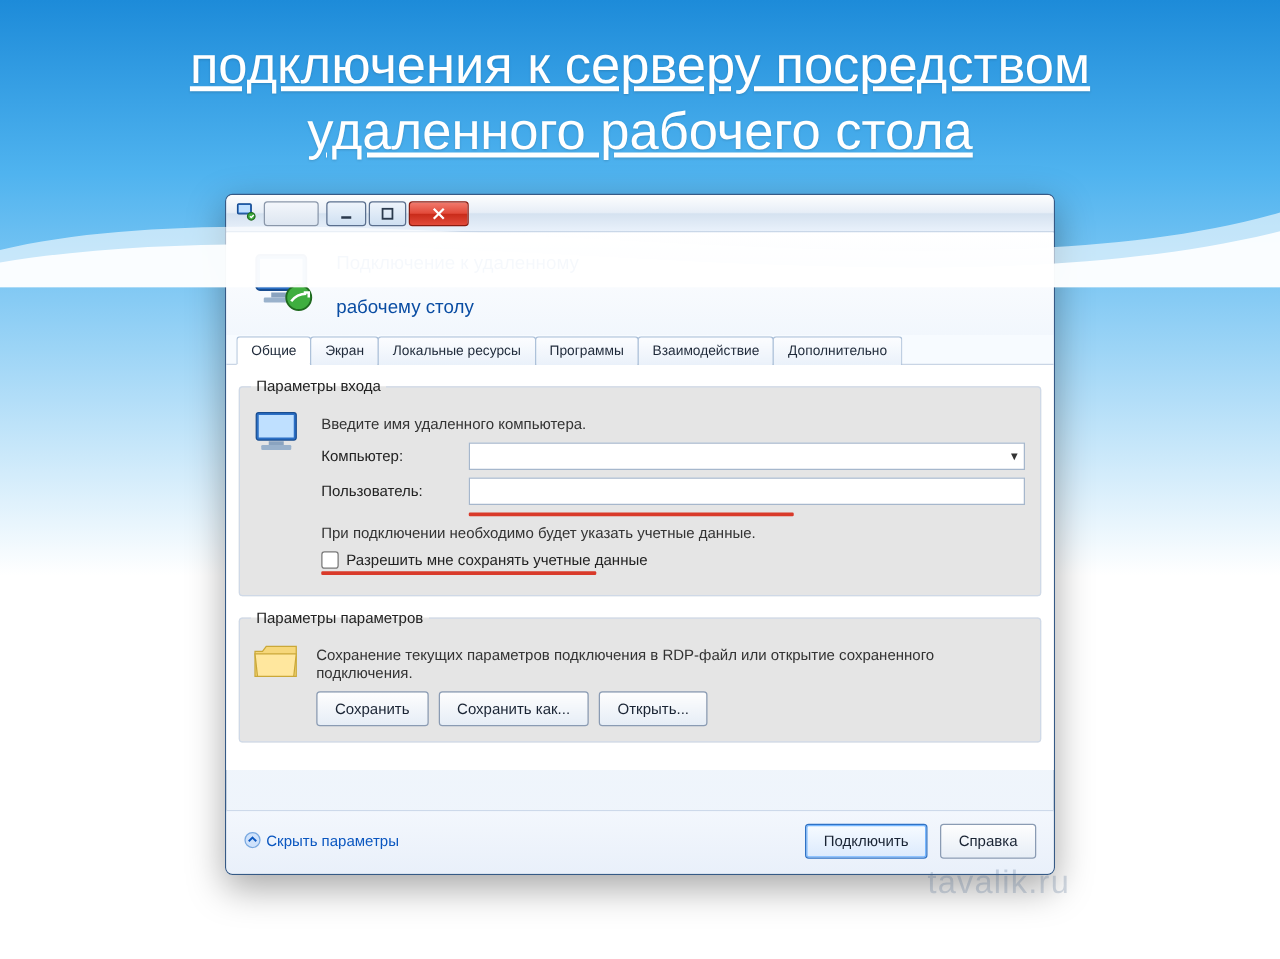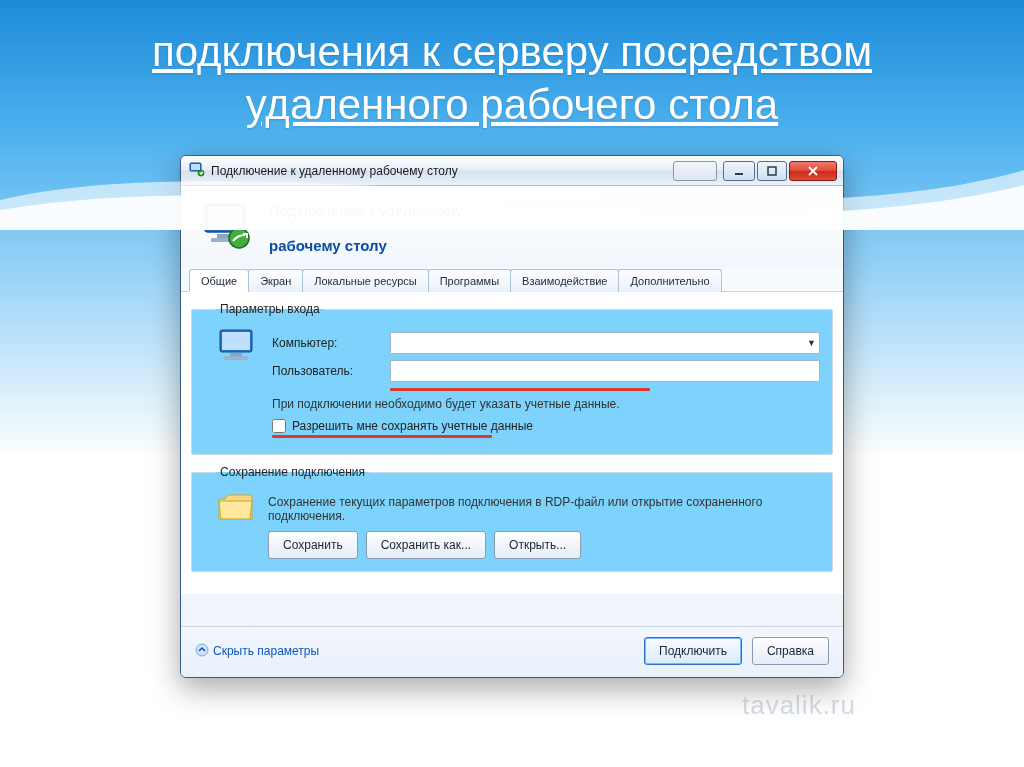--- a/index.html
+++ b/index.html
@@ -62,42 +62,42 @@
     width:44px;height:20px;border:1px solid #8a97aa;border-radius:3px;
     background:linear-gradient(180deg,#f3f6fb,#dde6f1);
   }
   .header-banner{
     display:flex; align-items:center; gap:14px;
     padding:14px 18px 12px 18px;
     background:linear-gradient(180deg,#ffffff 0%,#f2f7fd 100%);
   }
   .rdp-icon { width:56px; height:56px; flex:0 0 56px; }
   .header-text .line1{ color:#0a4da3; font-size:15px; }
-  .header-text .line2{ color:#0a4da3; font-size:15px; font-weight:700;margin-top:18px; }
+  .header-text .line2{ color:#0a4da3; font-size:15px; font-weight:400;margin-top:18px; }
   .tabs {
     display:flex; gap:0; padding:0 8px; border-bottom:1px solid #c9d5e5;
     background:#f7fbff;
   }
   .tab {
     padding:5px 11px 4px 11px; font-size:11px; color:#1f2a3a;
     border:1px solid #adc1d9; border-bottom:none; margin-right:-1px;
     background:linear-gradient(180deg,#fcfdff,#eaf1fa);
     position:relative; top:1px; cursor:pointer;
     border-radius:3px 3px 0 0;
   }
   .tab.active{
     background:#fff; border-bottom:1px solid #fff; font-weight:400;
   }
   .body-panel{
     background:#fff; padding:10px 10px 12px 10px;
   }
   fieldset{
     border:1px solid #cfd9e7; border-radius:3px;
-    padding:10px 12px 12px 24px; margin-bottom:10px;
-    background:#7dd3fc;
+    padding:10px 12px 12px 9px; margin-bottom:10px;
+    background:#e5e5e5;
   }
   legend{ padding:0 4px; font-size:12px; color:#222; }
   .row{ display:flex; align-items:flex-start; gap:12px; }
   .pc-icon{ width:44px; height:44px; flex:0 0 44px; }
   .fields{ flex:1; }
   .f-line{ display:flex; align-items:center; gap:10px; margin:6px 0; }
   .f-label{ width:108px; text-align:left; }
   .txt {
     flex:1; height:22px; border:1px solid #a6b7cc; background:#fff;
     padding:0 18px 0 6px; font:inherit;
@@ -154,21 +154,20 @@
 
   <div class="titlebar">
     <span>
       <svg width="16" height="16" viewBox="0 0 16 16">
         <rect x="1" y="2" width="11" height="8" rx="1" fill="#2b6fc5" stroke="#194d90"></rect>
         <rect x="2" y="3" width="9" height="6" fill="#bfe0ff"></rect>
         <circle cx="12" cy="12" r="3" fill="#3fae3f" stroke="#1f6a1f"></circle>
         <path d="M11 12 l1 1 l2 -2" stroke="#fff" stroke-width="1.2" fill="none"></path>
       </svg>
     </span>
-    <span class="title-text">Подключение к удаленному рабочему столу</span>
     <div class="unknown-btn"></div>
     <div class="win-btns">
       <div class="win-btn min">
         <svg width="10" height="10" viewBox="0 0 10 10">
             <rect x="1" y="7" width="8" height="2" fill="#2b3a4d"></rect>
           </svg>
       </div>
       <div class="win-btn">
         <svg width="10" height="10" viewBox="0 0 10 10">
             <rect x="1" y="1" width="8" height="8" fill="none" stroke="#2b3a4d" stroke-width="1.5"></rect>
@@ -216,20 +215,21 @@
       <div class="row">
         <span class="pc-icon">
           <svg viewBox="0 0 44 44">
             <rect x="4" y="4" width="32" height="22" rx="2" fill="#2b6fc5" stroke="#194d90"></rect>
             <rect x="6" y="6" width="28" height="18" fill="#bfe0ff"></rect>
             <rect x="14" y="27" width="12" height="3" fill="#8aa3bf"></rect>
             <rect x="8" y="30" width="24" height="4" rx="1" fill="#9ab2cc"></rect>
           </svg>
         </span>
         <div class="fields">
+          <div class="note">Введите имя удаленного компьютера.</div>
           <div class="f-line">
             <span class="f-label">Компьютер:</span>
             <div class="combo-wrap">
               <input class="txt" type="text" value="" style="">
               <span class="combo-caret">▼</span>
             </div>
           </div>
           <div class="f-line">
             <span class="f-label">Пользователь:</span>
             <input class="txt" type="text" value="" style="">
@@ -239,21 +239,21 @@
           <div class="check-row">
             <input type="checkbox" style="">
             <span>Разрешить мне сохранять учетные данные</span>
           </div>
           <div class="underline-red" style="margin-left:0;width:220px;"></div>
         </div>
       </div>
     </fieldset>
 
     <fieldset>
-      <legend>Сохранение подключения</legend>
+      <legend>Параметры параметров</legend>
       <div class="row">
         <span class="folder-icon">
           <svg viewBox="0 0 40 36">
             <path d="M3 10 l6 0 l3 -4 l24 0 l0 24 l-33 0 Z" fill="#f6d77a" stroke="#caa838"></path>
             <path d="M3 12 l33 0 l-2 18 l-29 0 Z" fill="#ffe79e" stroke="#caa838"></path>
           </svg>
         </span>
         <div class="fields">
           <div class="note">Сохранение текущих параметров подключения в RDP-файл или открытие сохраненного подключения.</div>
           <div class="conn-btns">

